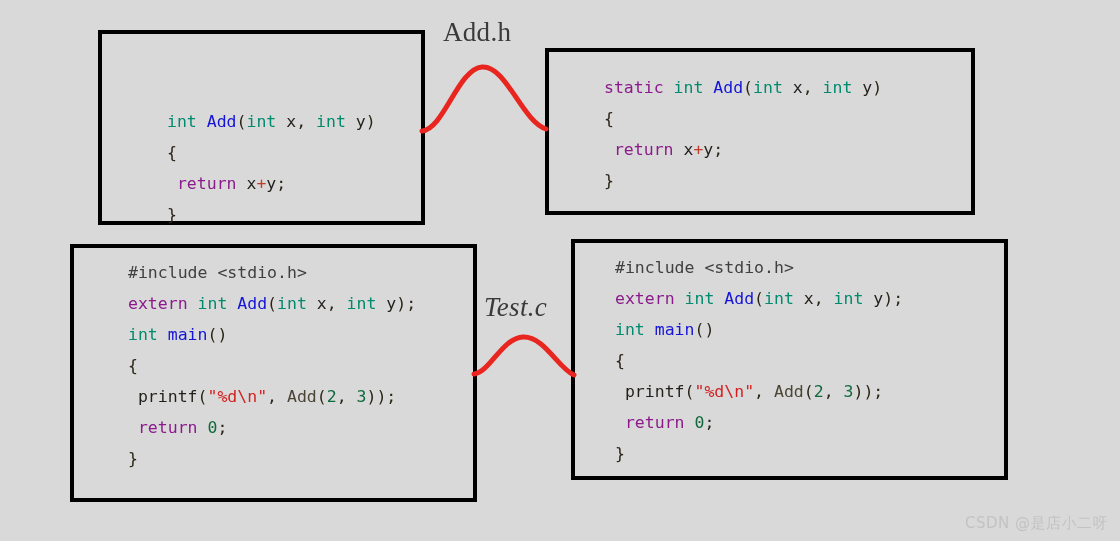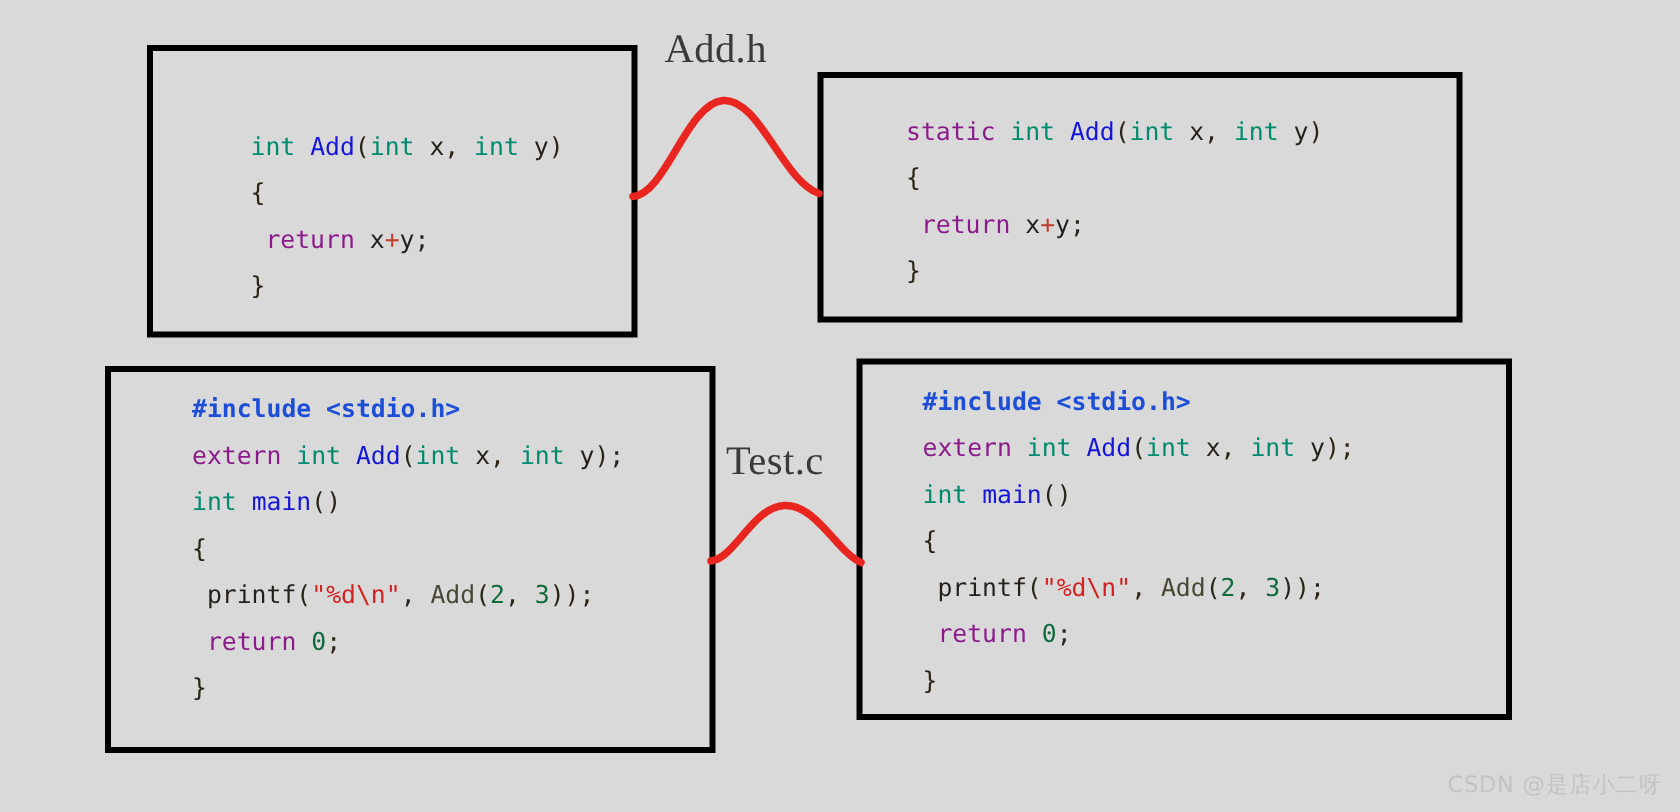--- a/index.html
+++ b/index.html
@@ -30,54 +30,54 @@
   .code-body {
     font-family: "DejaVu Sans Mono", "Liberation Mono", monospace;
     font-size: 16.5px;
     line-height: 31px;
     white-space: pre;
     color: #1a1a1a;
   }
 
   
   #box-add-h-left   { left: 98px;  top: 30px;  width: 327px; height: 195px; }
-  #box-add-h-left .code-body   { padding: 48px 0 0 65px; }
+  #box-add-h-left .code-body   { padding: 72px 0 0 65px; }
 
   #box-add-h-right  { left: 545px; top: 48px;  width: 430px; height: 167px; }
   #box-add-h-right .code-body  { padding: 20px 4px 0 55px; }
 
   #box-test-c-left  { left: 70px;  top: 244px; width: 407px; height: 258px; }
   #box-test-c-left .code-body  { padding: 9px 0 0 54px; }
 
   #box-test-c-right { left: 571px; top: 239px; width: 437px; height: 241px; }
   #box-test-c-right .code-body { padding: 9px 0 0 40px; }
 
   
   .t-type     { color: #008b6e; }
   .t-fn       { color: #1515d8; }
   .t-kw       { color: #8b1a8b; }
   .t-str      { color: #d42020; }
   .t-num      { color: #106a3c; }
-  .t-pre      { color: #1d4ed8; font-weight: bold; }
+  .t-pre      { color: #404040; }
   .t-plain    { color: #231f1a; }
   .t-op       { color: #c23a2a; }
   .t-dim      { color: #4a4636; }
   .t-punct    { color: #2b2517; }
 
   
   .conn-label {
     position: absolute;
     font-family: "Liberation Serif", "DejaVu Serif", serif;
     font-size: 27px;
     color: #3a3a3a;
     letter-spacing: 0.3px;
     white-space: nowrap;
   }
   #label-add-h  { left: 443px; top: 17px; }
-  #label-test-c { left: 484px; top: 292px; }
+  #label-test-c { left: 484px; top: 292px; font-style: italic; }
 
   
   .connector {
     position: absolute;
     overflow: visible;
   }
   #connector-add-h  { left: 418px; top: 55px;  width: 132px; height: 80px; }
   #connector-test-c { left: 470px; top: 330px; width: 108px; height: 48px; }
 
   

